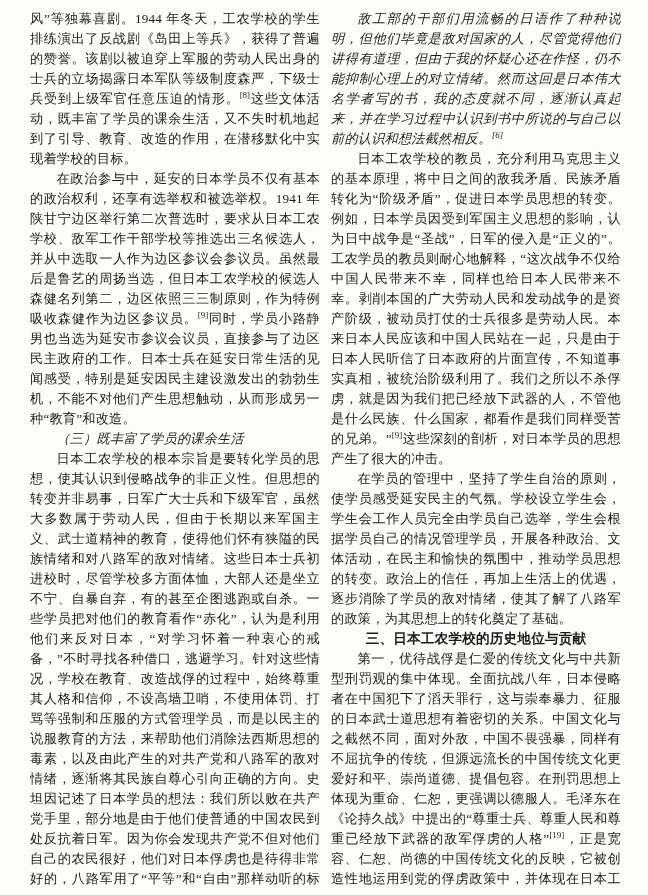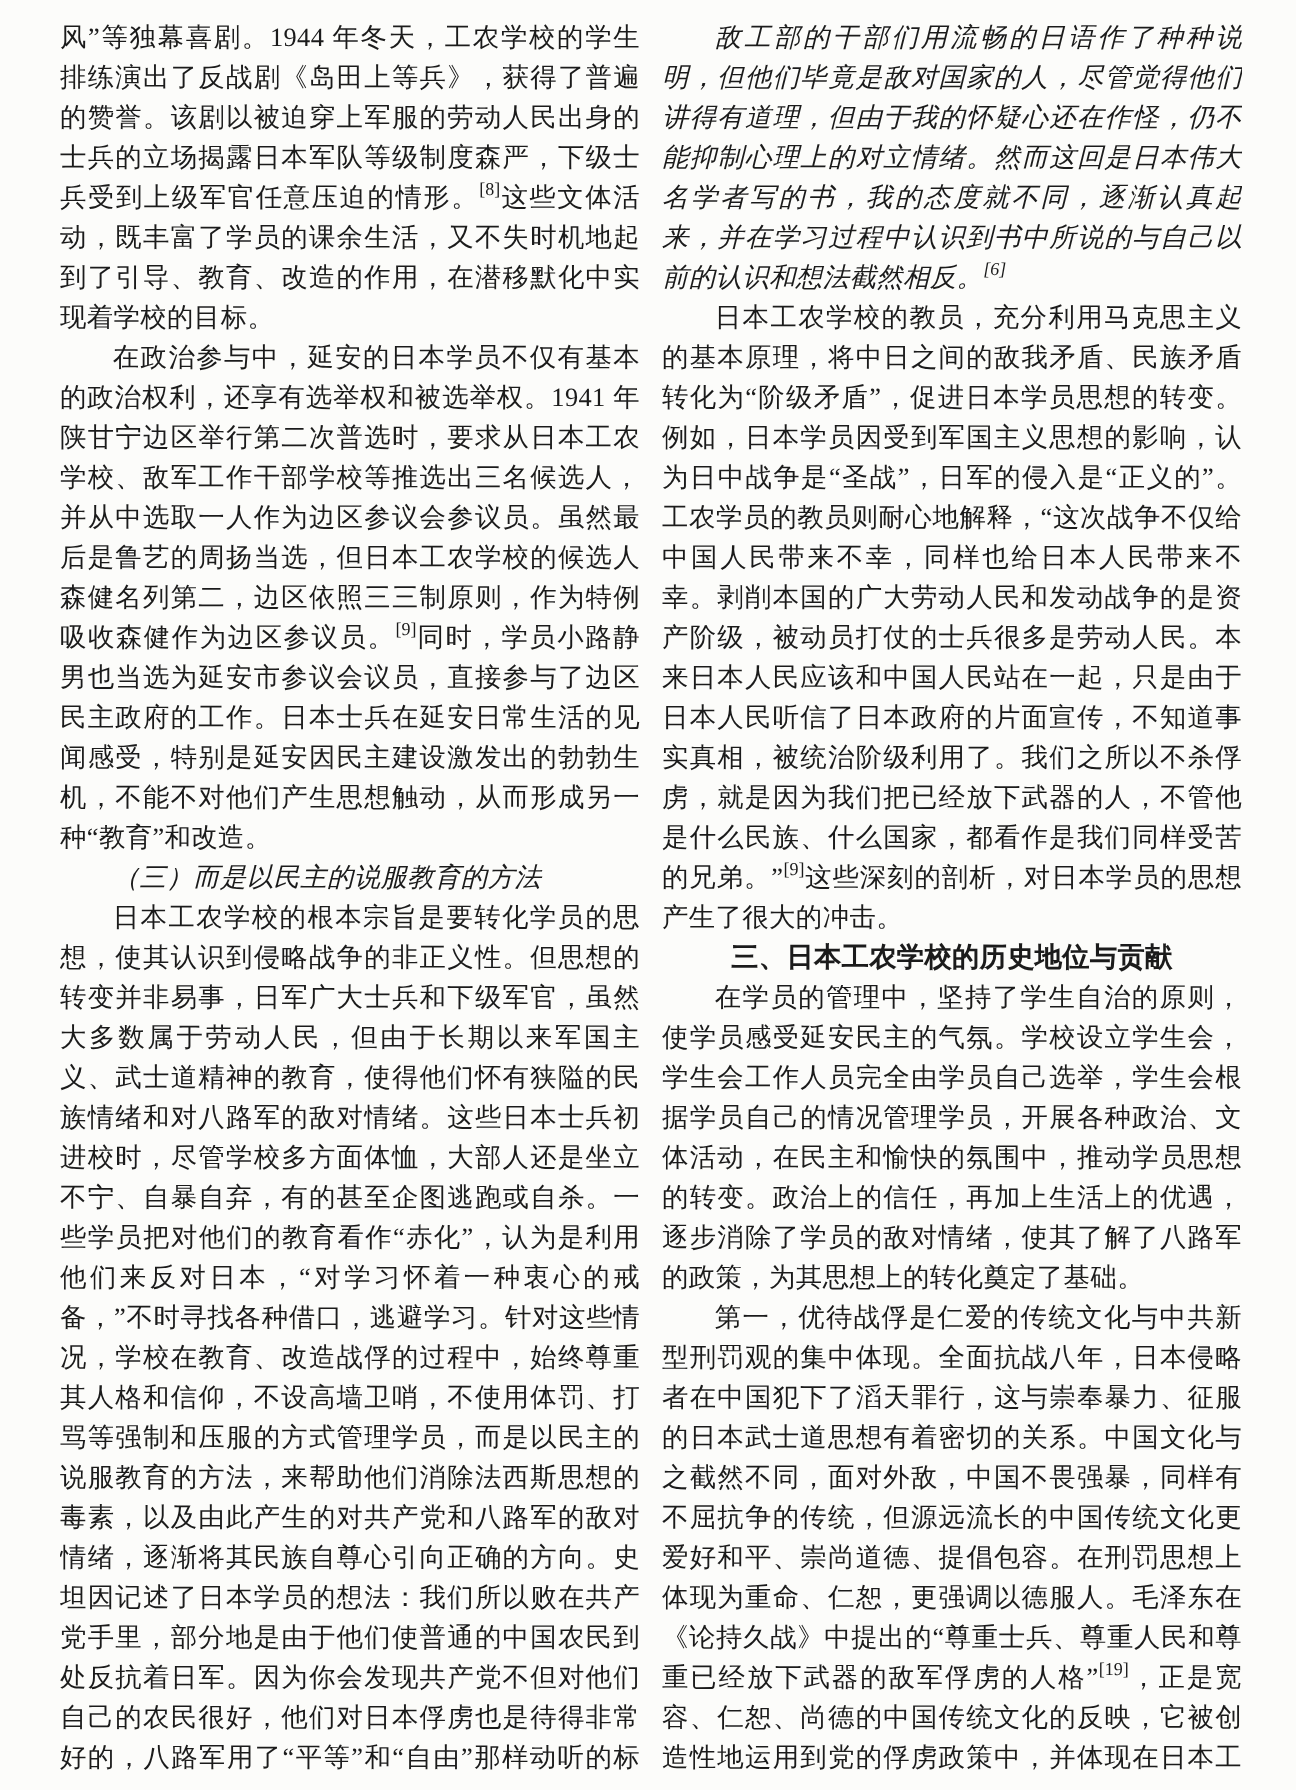--- a/index.html
+++ b/index.html
@@ -55,26 +55,26 @@
 </style>
 </head>
 <body>
 
 <div class="page">
   <div class="columns">
 
     <div class="col">
       <p class="para">风”等独幕喜剧。1944 年冬天，工农学校的学生排练演出了反战剧《岛田上等兵》，获得了普遍的赞誉。该剧以被迫穿上军服的劳动人民出身的士兵的立场揭露日本军队等级制度森严，下级士兵受到上级军官任意压迫的情形。<sup>[8]</sup>这些文体活动，既丰富了学员的课余生活，又不失时机地起到了引导、教育、改造的作用，在潜移默化中实现着学校的目标。</p>
       <p class="para indent">在政治参与中，延安的日本学员不仅有基本的政治权利，还享有选举权和被选举权。1941 年陕甘宁边区举行第二次普选时，要求从日本工农学校、敌军工作干部学校等推选出三名候选人，并从中选取一人作为边区参议会参议员。虽然最后是鲁艺的周扬当选，但日本工农学校的候选人森健名列第二，边区依照三三制原则，作为特例吸收森健作为边区参议员。<sup>[9]</sup>同时，学员小路静男也当选为延安市参议会议员，直接参与了边区民主政府的工作。日本士兵在延安日常生活的见闻感受，特别是延安因民主建设激发出的勃勃生机，不能不对他们产生思想触动，从而形成另一种“教育”和改造。</p>
-      <p class="para indent kai">（三）而是以民主的说服教育的方法</p>
+      <p class="para indent kai">（三）既丰富了学员的课余生活</p>
       <p class="para indent">日本工农学校的根本宗旨是要转化学员的思想，使其认识到侵略战争的非正义性。但思想的转变并非易事，日军广大士兵和下级军官，虽然大多数属于劳动人民，但由于长期以来军国主义、武士道精神的教育，使得他们怀有狭隘的民族情绪和对八路军的敌对情绪。这些日本士兵初进校时，尽管学校多方面体恤，大部人还是坐立不宁、自暴自弃，有的甚至企图逃跑或自杀。一些学员把对他们的教育看作“赤化”，认为是利用他们来反对日本，“对学习怀着一种衷心的戒备，”不时寻找各种借口，逃避学习。针对这些情况，学校在教育、改造战俘的过程中，始终尊重其人格和信仰，不设高墙卫哨，不使用体罚、打骂等强制和压服的方式管理学员，而是以民主的说服教育的方法，来帮助他们消除法西斯思想的毒素，以及由此产生的对共产党和八路军的敌对情绪，逐渐将其民族自尊心引向正确的方向。史坦因记述了日本学员的想法：我们所以败在共产党手里，部分地是由于他们使普通的中国农民到处反抗着日军。因为你会发现共产党不但对他们自己的农民很好，他们对日本俘虏也是待得非常好的，八路军用了“平等”和“自由”那样动听的标语。在教材方面，学校特意选择日本学者早川二郎撰写的《唯物辩证法》和河上肇的《第二篇贫穷的故事》，使日本学员的思想很快发生了转变，香川孝志在回忆中说：</p>
     </div>
 
     <div class="col">
       <p class="para indent kai">敌工部的干部们用流畅的日语作了种种说明，但他们毕竟是敌对国家的人，尽管觉得他们讲得有道理，但由于我的怀疑心还在作怪，仍不能抑制心理上的对立情绪。然而这回是日本伟大名学者写的书，我的态度就不同，逐渐认真起来，并在学习过程中认识到书中所说的与自己以前的认识和想法截然相反。<sup>[6]</sup></p>
       <p class="para indent">日本工农学校的教员，充分利用马克思主义的基本原理，将中日之间的敌我矛盾、民族矛盾转化为“阶级矛盾”，促进日本学员思想的转变。例如，日本学员因受到军国主义思想的影响，认为日中战争是“圣战”，日军的侵入是“正义的”。工农学员的教员则耐心地解释，“这次战争不仅给中国人民带来不幸，同样也给日本人民带来不幸。剥削本国的广大劳动人民和发动战争的是资产阶级，被动员打仗的士兵很多是劳动人民。本来日本人民应该和中国人民站在一起，只是由于日本人民听信了日本政府的片面宣传，不知道事实真相，被统治阶级利用了。我们之所以不杀俘虏，就是因为我们把已经放下武器的人，不管他是什么民族、什么国家，都看作是我们同样受苦的兄弟。”<sup>[9]</sup>这些深刻的剖析，对日本学员的思想产生了很大的冲击。</p>
+      <p class="para indent">在学员的管理中，坚持了学生自治的原则，使学员感受延安民主的气氛。学校设立学生会，学生会工作人员完全由学员自己选举，学生会根据学员自己的情况管理学员，开展各种政治、文体活动，在民主和愉快的氛围中，推动学员思想的转变。政治上的信任，再加上生活上的优遇，逐步消除了学员的敌对情绪，使其了解了八路军的政策，为其思想上的转化奠定了基础。</p>
       <p class="para bold-heading">三、日本工农学校的历史地位与贡献</p>
-      <p class="para indent">在学员的管理中，坚持了学生自治的原则，使学员感受延安民主的气氛。学校设立学生会，学生会工作人员完全由学员自己选举，学生会根据学员自己的情况管理学员，开展各种政治、文体活动，在民主和愉快的氛围中，推动学员思想的转变。政治上的信任，再加上生活上的优遇，逐步消除了学员的敌对情绪，使其了解了八路军的政策，为其思想上的转化奠定了基础。</p>
       <p class="para indent">第一，优待战俘是仁爱的传统文化与中共新型刑罚观的集中体现。全面抗战八年，日本侵略者在中国犯下了滔天罪行，这与崇奉暴力、征服的日本武士道思想有着密切的关系。中国文化与之截然不同，面对外敌，中国不畏强暴，同样有不屈抗争的传统，但源远流长的中国传统文化更爱好和平、崇尚道德、提倡包容。在刑罚思想上体现为重命、仁恕，更强调以德服人。毛泽东在《论持久战》中提出的“尊重士兵、尊重人民和尊重已经放下武器的敌军俘虏的人格”<sup>[19]</sup>，正是宽容、仁恕、尚德的中国传统文化的反映，它被创造性地运用到党的俘虏政策中，并体现在日本工农学校的实践中。延安时期，在马克思主义的指导下，中共也逐渐形成了新型的犯罪与刑</p>
     </div>
 
   </div>
 </div>
 
 </body></html>

